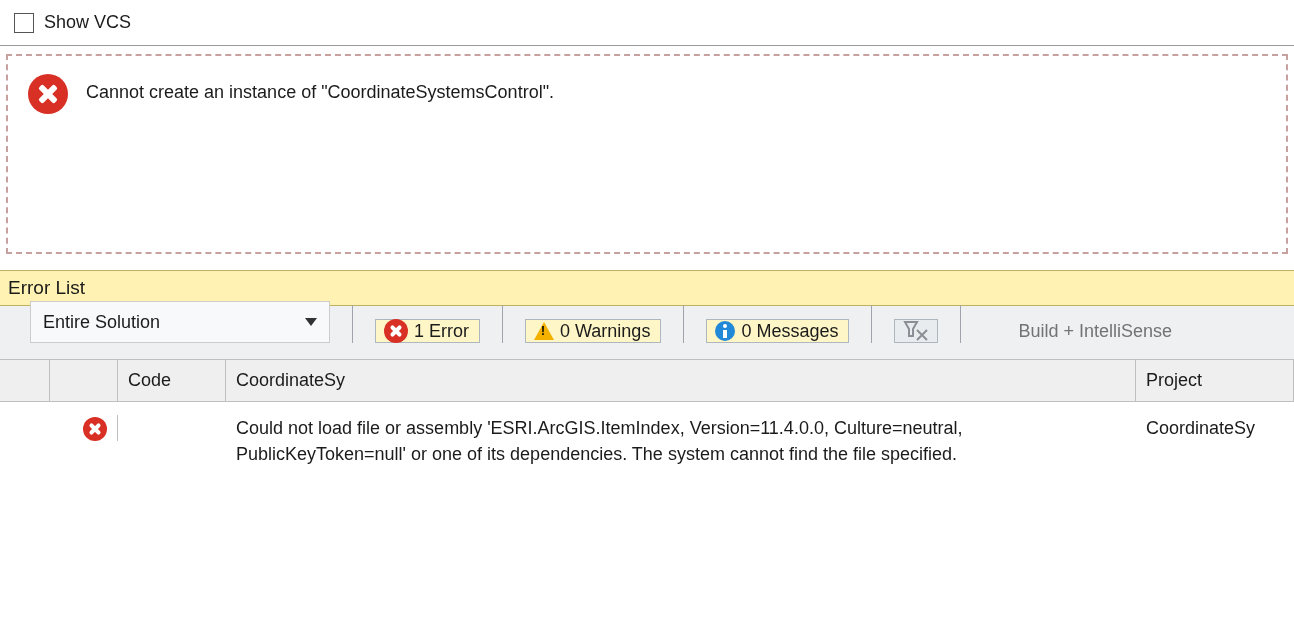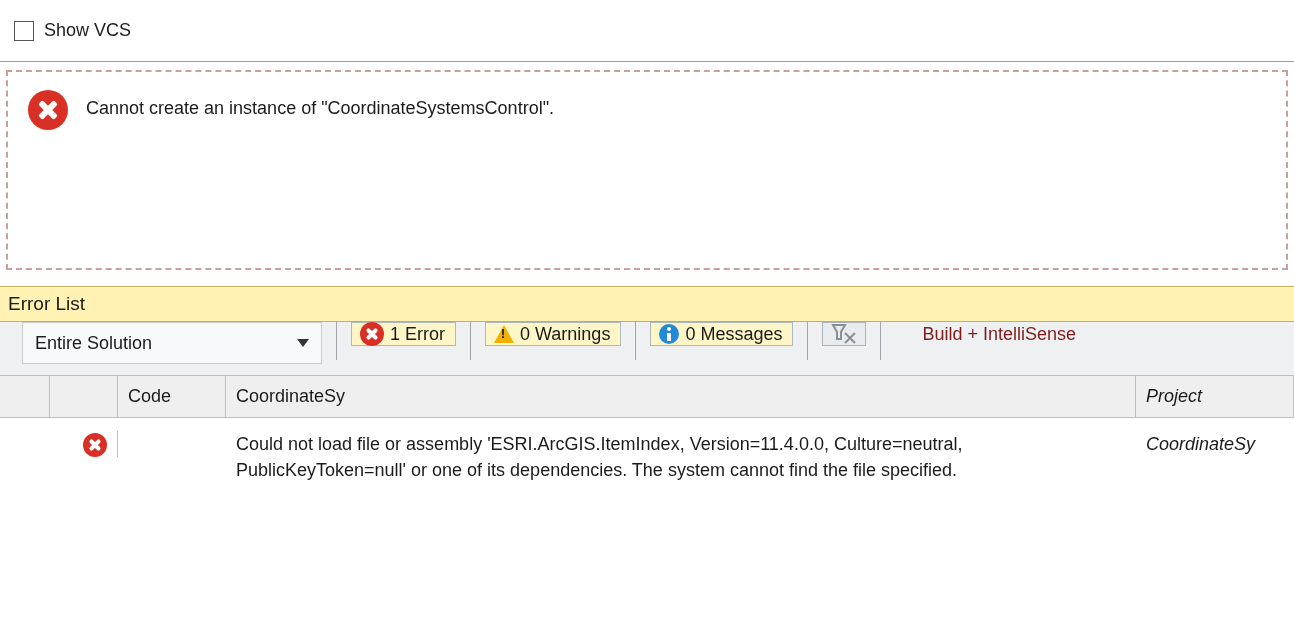--- a/index.html
+++ b/index.html
@@ -5,21 +5,21 @@
     * { box-sizing: border-box; margin: 0; padding: 0; }
     body {
       font-family: "Segoe UI", Tahoma, sans-serif;
       font-size: 18px;
       color: #1b1b1b;
       background: #fff;
       width: 1294px;
       overflow: hidden;
     }
     .top-bar {
-      height: 62px;
+      height: 46px;
       display: flex;
       align-items: center;
       padding: 0 14px;
       border-bottom: 1px solid #9a9a9a;
       gap: 10px;
     }
     .checkbox {
       width: 20px;
       height: 20px;
       border: 1.5px solid #555;
@@ -82,25 +82,25 @@
       display: flex;
       align-items: center;
       padding: 0 8px;
       font-size: 19px;
       text-align: right;
     }
 
     .toolbar {
       height: 54px;
       display: flex;
-      align-items: flex-start;
-      gap: 8px;
+      align-items: flex-end;
+      gap: 16px;
       border-bottom: 1px solid #bfbfbf;
       background: #eef0f2;
-      padding: 0 0 8px 0;
+      padding: 0 0 16px 0;
     }
     .toolbar .sep {
       width: 1px;
       height: 38px;
       background: #a0a4aa;
       margin: 0 6px;
     }
     .scope-select {
       width: 300px;
       height: 42px;
@@ -128,21 +128,21 @@
       gap: 6px;
       font-size: 18px;
     }
     .filter-btn.disabled {
       background: #e9ecef;
       color: #8a8f95;
       padding: 0 8px;
     }
     .filter-btn.plain {
       background: #f8f9fa;
-      color: #7f1d1d;
+      color: #737373;
     }
     .warn-triangle {
       width: 0; height: 0;
       border-left: 10px solid transparent;
       border-right: 10px solid transparent;
       border-bottom: 18px solid #f2b100;
       position: relative;
     }
     .warn-triangle::after{
       content:"!";
@@ -179,21 +179,21 @@
     .table-head .th {
       display:flex; align-items:center;
       padding: 0 10px;
       border-right: 1px solid #bfbfbf;
       background:#efefef;
     }
     .col-icon{ width: 68px; border-right:1px solid #bfbfbf;}
     .col-spacer{ width: 50px; border-right:1px solid #bfbfbf;}
     .col-code{ width: 108px;}
     .col-desc{ width: 910px;}
-    .col-proj{ flex: 1; border-right:none;font-style:italic;}
+    .col-proj{ flex: 1; border-right:none;}
 
     .table-row {
       display:flex;
       align-items: flex-start;
       padding-top: 6px;
       font-size: 18px;
       line-height: 1.45;
       margin-top: 7px;
     }
     .table-row .td { padding: 0 10px; }

